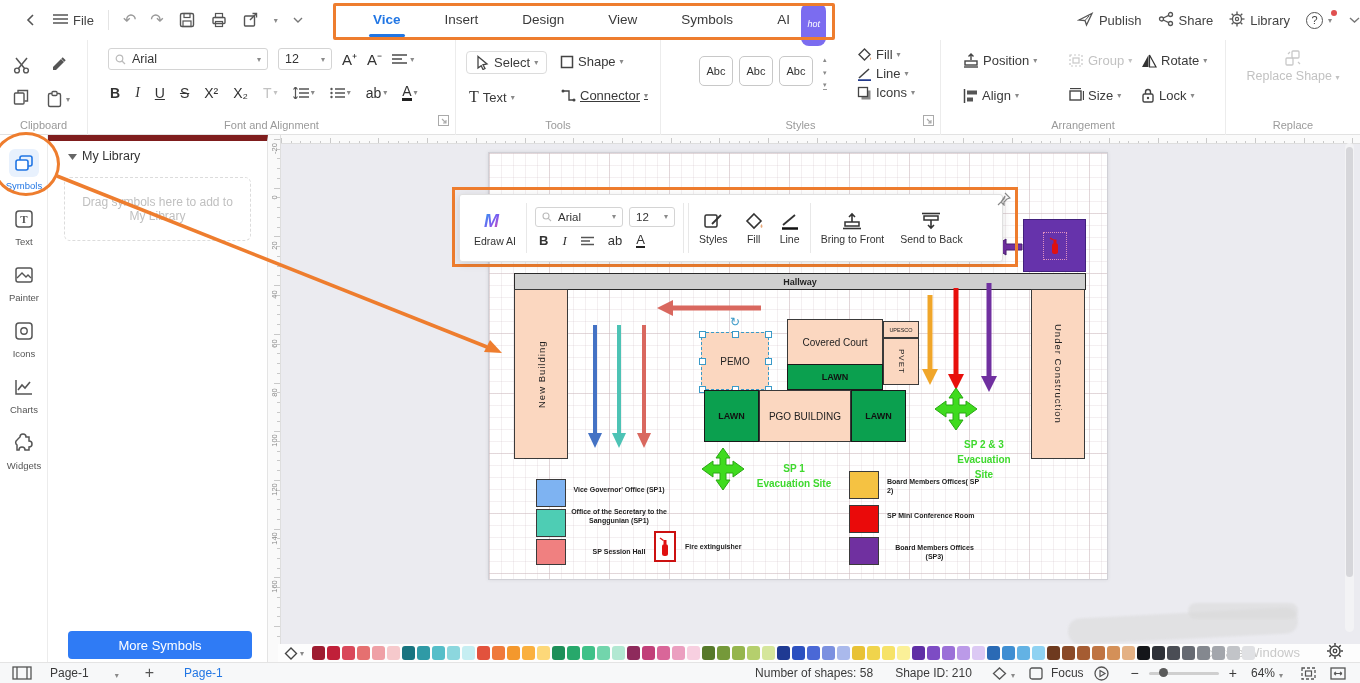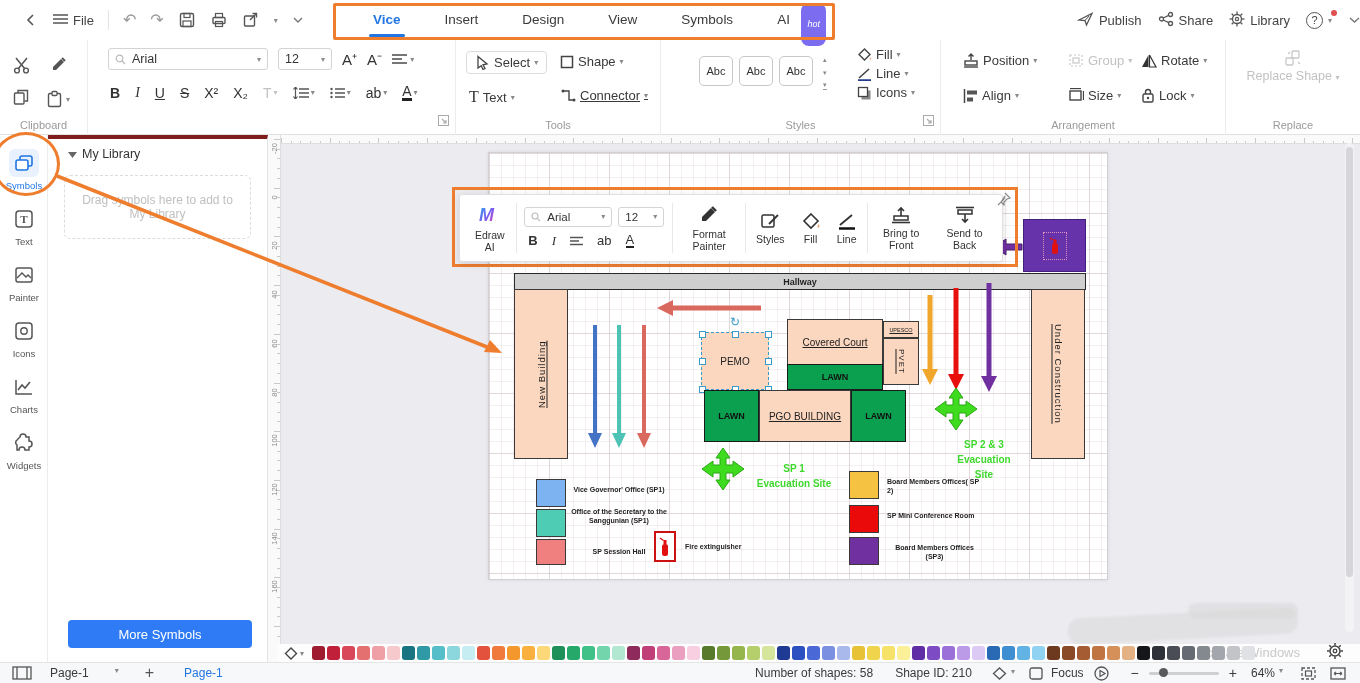--- a/index.html
+++ b/index.html
@@ -37,42 +37,42 @@
   .expand-ic { position:absolute; right:6px; bottom:5px; }
 
   
   .rail { position:absolute; left:0; top:135px; width:48px; bottom:21px; background:#fff; border-right:1px solid #ececec; z-index:3; }
   .rail-item { width:48px; margin-top:14px; display:flex; flex-direction:column; align-items:center; gap:3px; cursor:pointer; }
   .rail-item .lbl { font-size:9.5px; color:#555; }
   .rail-item.active .lbl { color:#2176e4; }
   .rail-item.active .icwrap { background:#e8f1fd; border-radius:6px; }
   .icwrap { width:30px; height:28px; display:flex; align-items:center; justify-content:center; }
 
-  .panel { position:absolute; left:48px; top:135px; width:220px; bottom:21px; background:#fff; border-right:1px solid #e4e4e4; border-top:4px solid #7f1d1d; z-index:2; }
+  .panel { position:absolute; left:48px; top:135px; width:220px; bottom:10px; background:#fff; border-right:1px solid #e4e4e4; border-top:6px solid #7f1d1d; z-index:2; }
   .panel-head { display:flex; align-items:center; gap:5px; padding:8px 0 0 20px; font-size:12.5px; color:#333; }
   .dropzone { margin:14px 16px 0 16px; height:64px; border:1.5px dashed #dcdcdc; border-radius:6px; display:flex; align-items:center; justify-content:center; text-align:center; font-size:12px; color:#c0c0c0; padding:6px 14px; }
   .more-btn { position:absolute; left:20px; bottom:14px; width:184px; height:28px; background:#2f7bf5; color:#fff; border:none; border-radius:4px; font-size:13px; font-family:"Liberation Sans",sans-serif; cursor:pointer; }
 
   
   .canvas { position:absolute; left:268px; top:135px; right:0; bottom:21px; background:#ebebf0; overflow:hidden; z-index:1; }
   .vruler { position:absolute; left:0; top:0; width:13px; bottom:0; background:#fafafa; border-right:1px solid #dedede; }
   .hruler { position:absolute; left:13px; right:0; top:0; height:9px; background:#fafafa; border-bottom:1px solid #dedede; }
   .rulnum { position:absolute; left:0px; width:13px; text-align:center; font-size:7.5px; color:#8a8a8a; transform:rotate(-90deg); }
   .tickv { position:absolute; right:0; height:1px; background:#c9c9c9; }
   .tickh { position:absolute; bottom:0; width:1px; background:#c9c9c9; }
 
   .page { position:absolute; left:220px; top:17px; width:620px; height:428px; background:#fff; border:1px solid #d0d0d6; box-shadow:0 0 4px rgba(0,0,0,.08);
     background-image:
       linear-gradient(rgba(205,185,190,.45) 1px, transparent 1px),
       linear-gradient(90deg, rgba(205,185,190,.45) 1px, transparent 1px),
       linear-gradient(rgba(215,200,205,.28) 1px, transparent 1px),
       linear-gradient(90deg, rgba(215,200,205,.28) 1px, transparent 1px);
     background-size:60px 60px,60px 60px,12px 12px,12px 12px; }
   .shape { position:absolute; display:flex; align-items:center; justify-content:center; text-align:center; }
-  .peach { background:#fbd7c0; border:1.5px solid #3a3a3a;text-decoration:underline; }
+  .peach { background:#fbd7c0; border:1.5px solid #3a3a3a; }
   .green { background:#0ba04f; border:1.5px solid #1a1a1a; color:#111; }
   .vtext-up { writing-mode:vertical-rl; transform:rotate(180deg); letter-spacing:1px; }
   .vtext-dn { writing-mode:vertical-rl; letter-spacing:1px; }
   .evactext { color:#3fd92e; font-weight:bold; text-align:center; line-height:15px; font-size:10px; }
   .legbox { position:absolute; border:1.5px solid #3a3a3a; }
   .leglab { position:absolute; font-size:7px; font-weight:bold; color:#222; text-align:center; line-height:9px; }
   .handle { position:absolute; width:7px; height:7px; background:#fff; border:1.5px solid #3a9ac8; }
 
   
   .float-wrap { position:absolute; left:184px; top:52px; width:566px; height:80px; border:3px solid #ee7d2e; z-index:10; background:transparent; }
@@ -87,21 +87,21 @@
   .scrollv .thumb { position:absolute; left:1px; right:1px; top:4px; height:88%; background:#d6d6da; border-radius:5px; }
   .scrollh { position:absolute; left:120px; right:28px; bottom:8px; height:9px; background:#f3f3f5; border-radius:5px; }
   .scrollh .thumb { position:absolute; top:1px; bottom:1px; left:3px; right:4px; background:#d6d6da; border-radius:5px; }
   .smudge { position:absolute; background:#d9d9d9; opacity:.55; border-radius:12px; filter:blur(1px); }
 
   
   .palettebar { position:absolute; left:278px; right:0; top:644px; height:18px; background:#fdfdfd; display:flex; align-items:center; z-index:6; }
   .swatch { width:13px; height:14px; border-radius:3px; margin-right:2px; flex:0 0 auto; cursor:pointer; }
   .watermark { position:absolute; right:60px; top:1px; font-size:13px; color:#c9c9c9; z-index:0; }
   .statusbar { position:absolute; left:0; right:0; bottom:0; height:21px; background:#f7f8f9; border-top:1px solid #e4e4e4; display:flex; align-items:center; font-size:12px; color:#3a3a3a; z-index:7; }
-  .sb-item { display:flex; align-items:flex-start; gap:4px; }
+  .sb-item { display:flex; align-items:flex-end; gap:4px; }
   .slider { width:70px; height:3px; background:#cfcfcf; border-radius:2px; position:relative; }
   .slider .knob { position:absolute; left:10px; top:-3.5px; width:9px; height:9px; border-radius:50%; background:#5a5a5a; }
 </style>
 </head>
 <body>
 
 <div class="app">
 
   <div class="topbar">
     <div class="tb-left">
@@ -296,20 +296,21 @@
           </span>
         <span style="display:flex;align-items:center;gap:2px;">
             <span class="fmt-letter">ab</span>
             <span class="caret">▾</span>
           </span>
         <span style="display:flex;align-items:center;gap:2px;">
             <span class="fmt-letter" style="border-bottom:3px solid #222;line-height:14px;">A</span>
             <span class="caret">▾</span>
           </span>
       </div>
+      <div class="rib-label">Font and Alignment</div>
       <span class="expand-ic"><svg width="11" height="11">
             <rect x="0.5" y="0.5" width="10" height="10" fill="none" stroke="#aaa" stroke-width="1"></rect>
             <path d="M4 4 L8 8 M8 5 L8 8 L5 8" fill="none" stroke="#aaa" stroke-width="1.1"></path>
           </svg></span>
     </div>
 
     <div class="rib-sec" style="width:205px;">
       <div class="rbtn" style="position:absolute;left:10px;top:11px;border:1px solid #dcdcdc;border-radius:4px;padding:3px 8px;">
         <svg width="15" height="15">
             <path d="M3 1.5 L12 9 L8 9.8 L10 13.5 L8 14.5 L6.2 10.8 L3 13 Z" fill="none" stroke="#444" stroke-width="1.3"></path>
@@ -852,27 +853,20 @@
             <span><svg width="13" height="10">
                   <line x1="0" y1="1.5" x2="13" y2="1.5" stroke="#555" stroke-width="1.5"></line>
                   <line x1="0" y1="5" x2="9" y2="5" stroke="#555" stroke-width="1.5"></line>
                   <line x1="0" y1="8.5" x2="13" y2="8.5" stroke="#555" stroke-width="1.5"></line>
                 </svg></span>
             <span class="fmt-letter" style="font-size:13px;">ab</span>
             <span class="fmt-letter" style="font-size:13px;border-bottom:2.5px solid #222;line-height:13px;">A</span>
           </div>
         </div>
         <div class="fdiv"></div>
-        <div class="fg">
-          <svg width="22" height="20">
-              <path d="M4 12 L13 3 L17 7 L8 16 L4 16 Z" fill="#333"></path>
-              <path d="M14 2 L18 6" stroke="#333" stroke-width="2.4"></path>
-            </svg>
-          <span class="lbl">Format Painter</span>
-        </div>
         <div class="fdiv"></div>
         <div class="fg">
           <svg width="20" height="18">
               <rect x="2" y="3" width="12" height="12" rx="1.5" fill="none" stroke="#333" stroke-width="1.5"></rect>
               <line x1="9" y1="12" x2="18" y2="3" stroke="#333" stroke-width="1.8"></line>
             </svg>
           <span class="lbl">Styles</span>
         </div>
         <div class="fg">
           <svg width="20" height="18">

